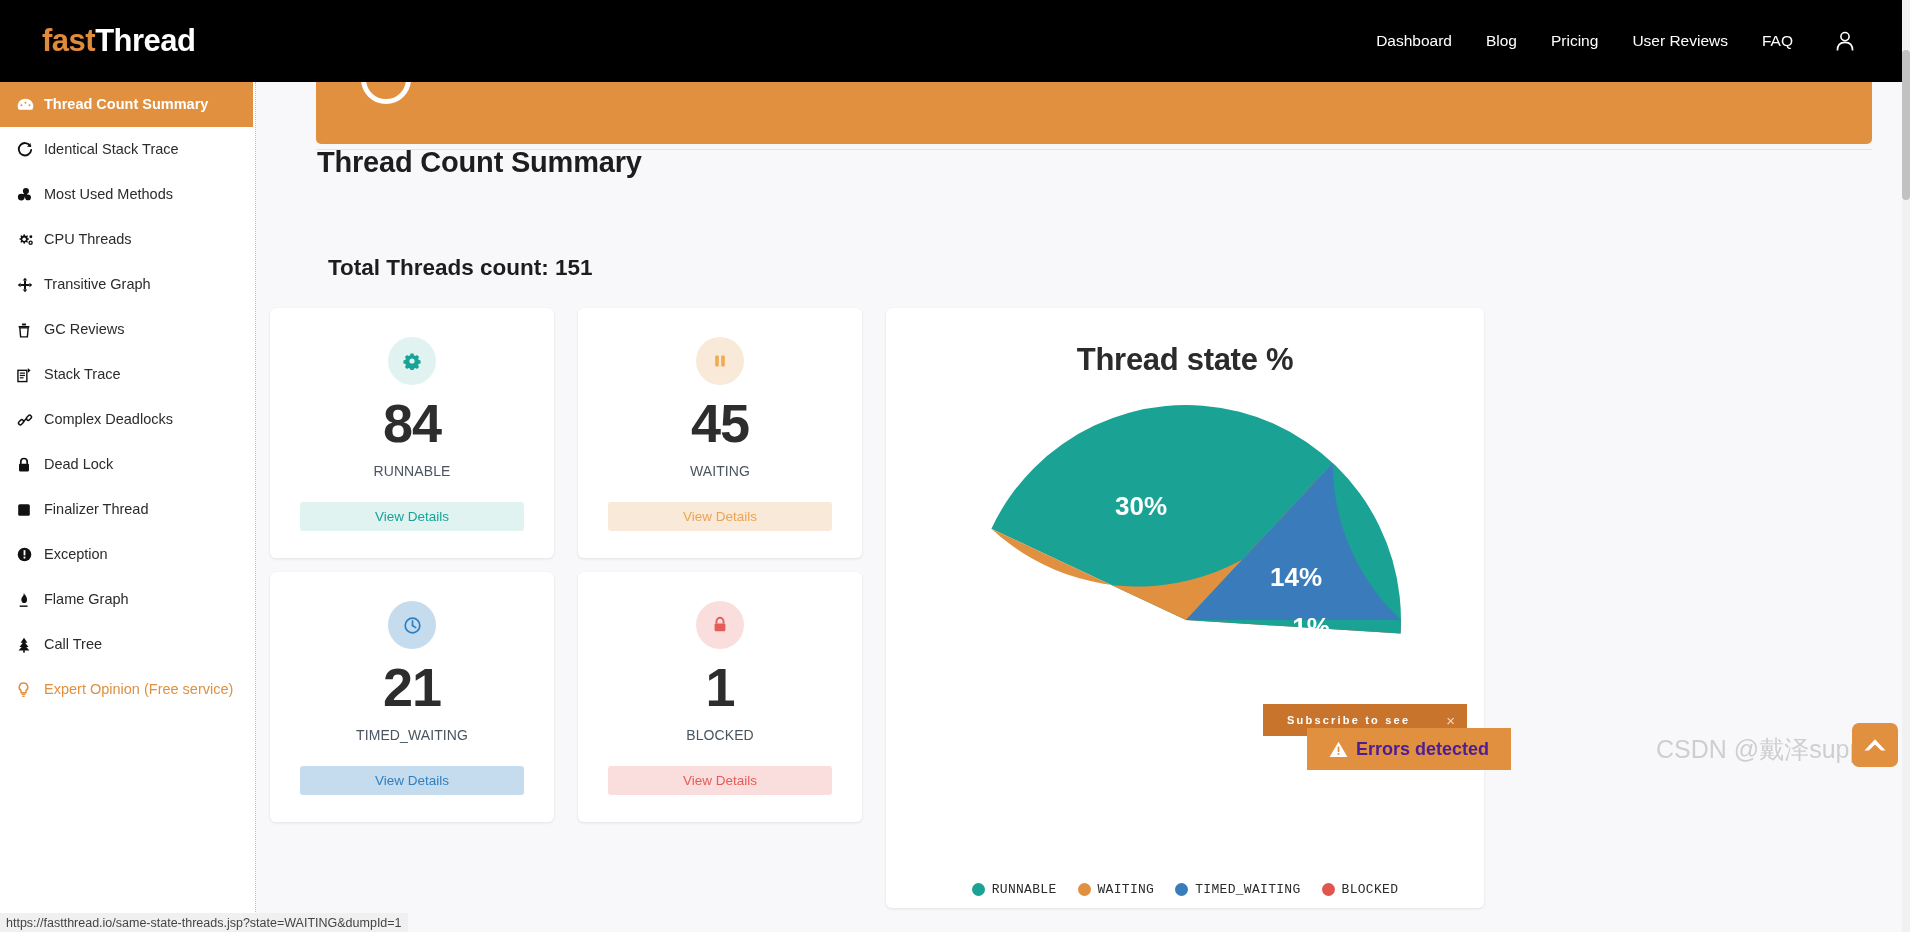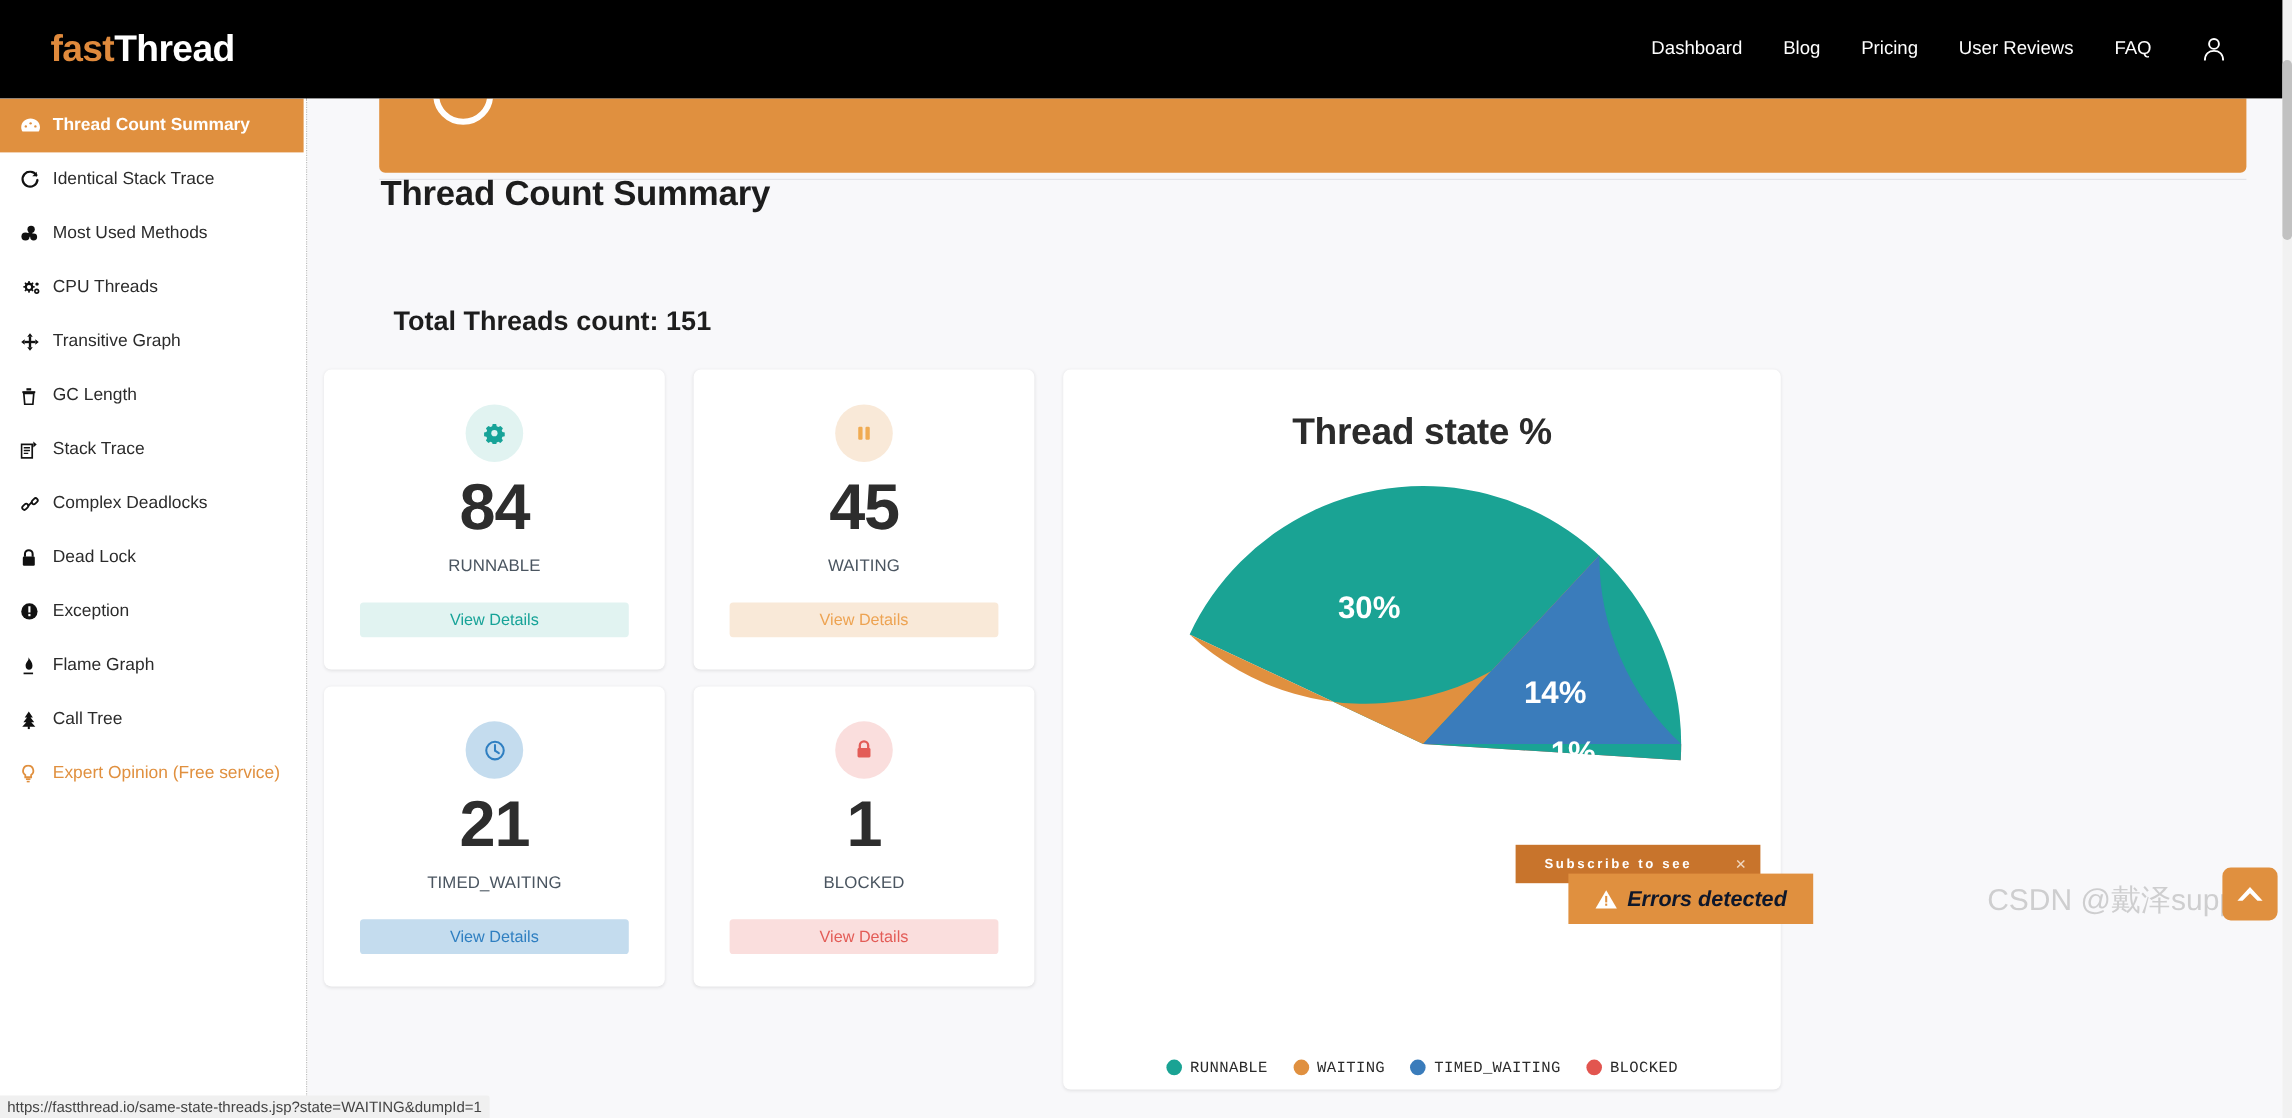--- a/index.html
+++ b/index.html
@@ -251,23 +251,23 @@
   }
   .errors-toast {
     position: absolute;
     left: 1051px; top: 646px;
     width: 204px; height: 42px;
     background: #e0903f;
     display: flex; align-items: center; justify-content: center;
     z-index: 61;
   }
   .errors-toast .txt {
-    color: #0f172a;
+    color: #4c1d95;
     font-size: 18px; font-weight: bold;
-    display: flex; align-items: center; gap: 8px; font-style: italic;
+    display: flex; align-items: center; gap: 8px;
   }
 
   
   .watermark {
     position: absolute;
     left: 1400px; top: 651px;
     font-size: 25px;
     color: rgba(120,120,120,0.33);
     z-index: 55;
     white-space: nowrap;
@@ -402,21 +402,21 @@
   </div>
 
   <div class="side-item">
     <span class="side-ico">
       <svg width="14" height="16" viewBox="0 0 14 17">
           <rect x="1.3" y="4.2" width="11.4" height="1.8" fill="#111"></rect>
           <path d="M2.6 6.2 h8.8 l-.8 9.6 H3.4 Z" fill="none" stroke="#111" stroke-width="1.5"></path>
           <rect x="4.9" y="1.6" width="4.2" height="2" fill="#111"></rect>
         </svg>
     </span>
-    <span class="side-lab">GC Length</span>
+    <span class="side-lab">GC Reviews</span>
   </div>
 
   <div class="side-item">
     <span class="side-ico">
       <svg width="15" height="16" viewBox="0 0 16 17">
           <rect x="1" y="3.5" width="9.5" height="12" fill="none" stroke="#111" stroke-width="1.5"></rect>
           <line x1="3" y1="6.5" x2="8.5" y2="6.5" stroke="#111" stroke-width="1.3"></line>
           <line x1="3" y1="9" x2="8.5" y2="9" stroke="#111" stroke-width="1.3"></line>
           <line x1="3" y1="11.5" x2="7" y2="11.5" stroke="#111" stroke-width="1.3"></line>
           <path d="M11.5 1 l3 2.6 -3 2.6" fill="#111"></path>
@@ -439,20 +439,28 @@
   <div class="side-item">
     <span class="side-ico">
       <svg width="14" height="16" viewBox="0 0 14 17">
           <path d="M3.6 7.4 V5 a3.4 3.4 0 0 1 6.8 0 V7.4" fill="none" stroke="#111" stroke-width="1.8"></path>
           <rect x="1.7" y="7.2" width="10.6" height="8.1" rx="1.1" fill="#111"></rect>
         </svg>
     </span>
     <span class="side-lab">Dead Lock</span>
   </div>
 
+  <div class="side-item">
+    <span class="side-ico">
+      <svg width="14" height="14" viewBox="0 0 14 14">
+          <rect x="1.2" y="1.2" width="11.6" height="11.6" rx="1.6" fill="#111"></rect>
+        </svg>
+    </span>
+    <span class="side-lab">Finalizer Thread</span>
+  </div>
 
   <div class="side-item">
     <span class="side-ico">
       <svg width="15" height="15" viewBox="0 0 15 15">
           <circle cx="7.5" cy="7.5" r="6.8" fill="#111"></circle>
           <rect x="6.6" y="3.2" width="1.8" height="5.2" fill="#ffffff"></rect>
           <rect x="6.6" y="9.6" width="1.8" height="1.9" fill="#ffffff"></rect>
         </svg>
     </span>
     <span class="side-lab">Exception</span>

